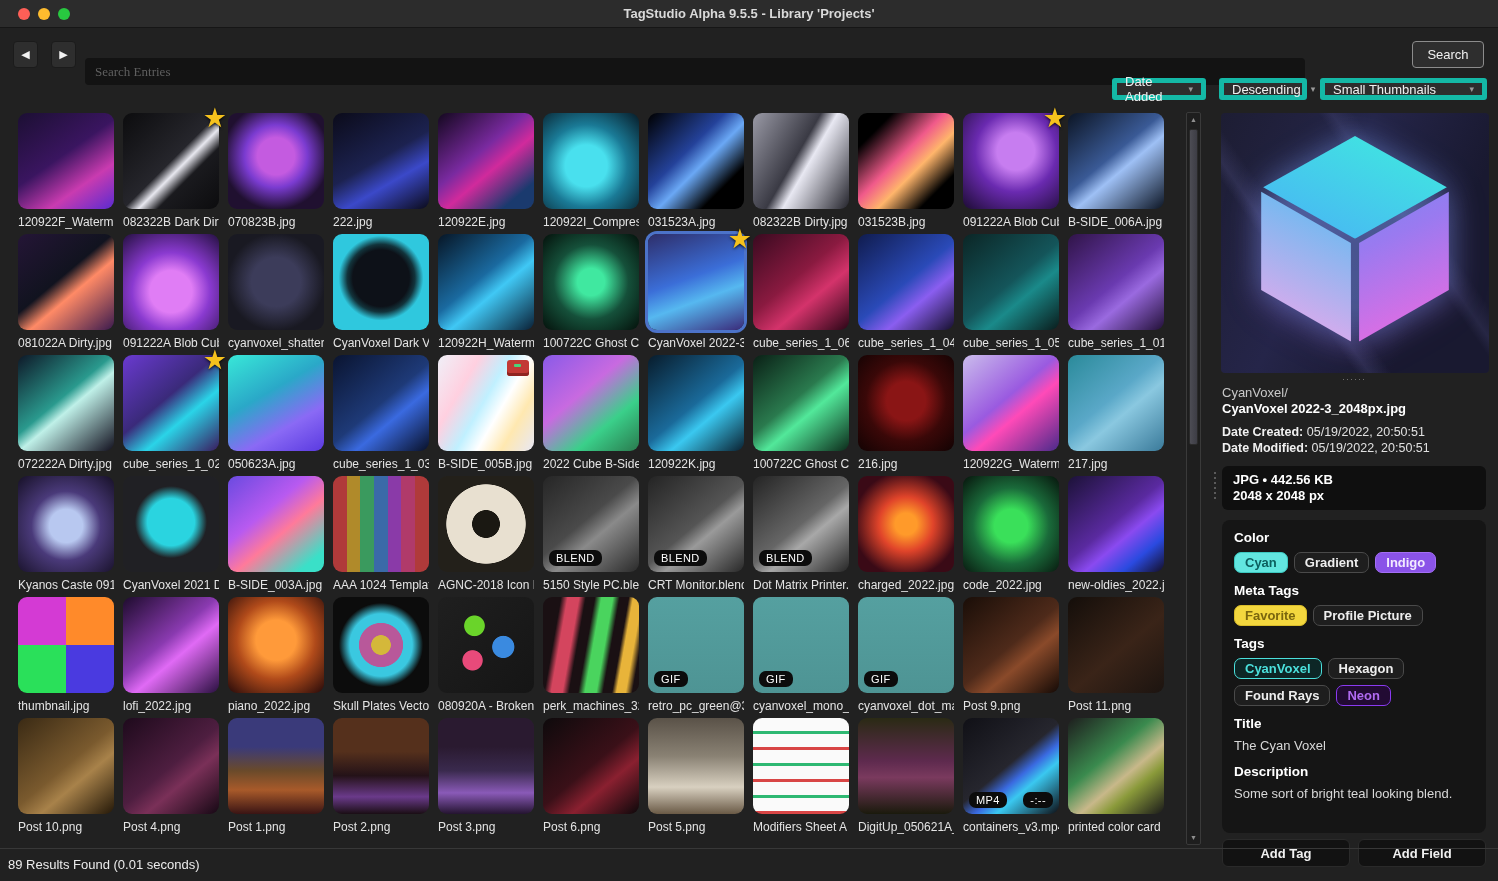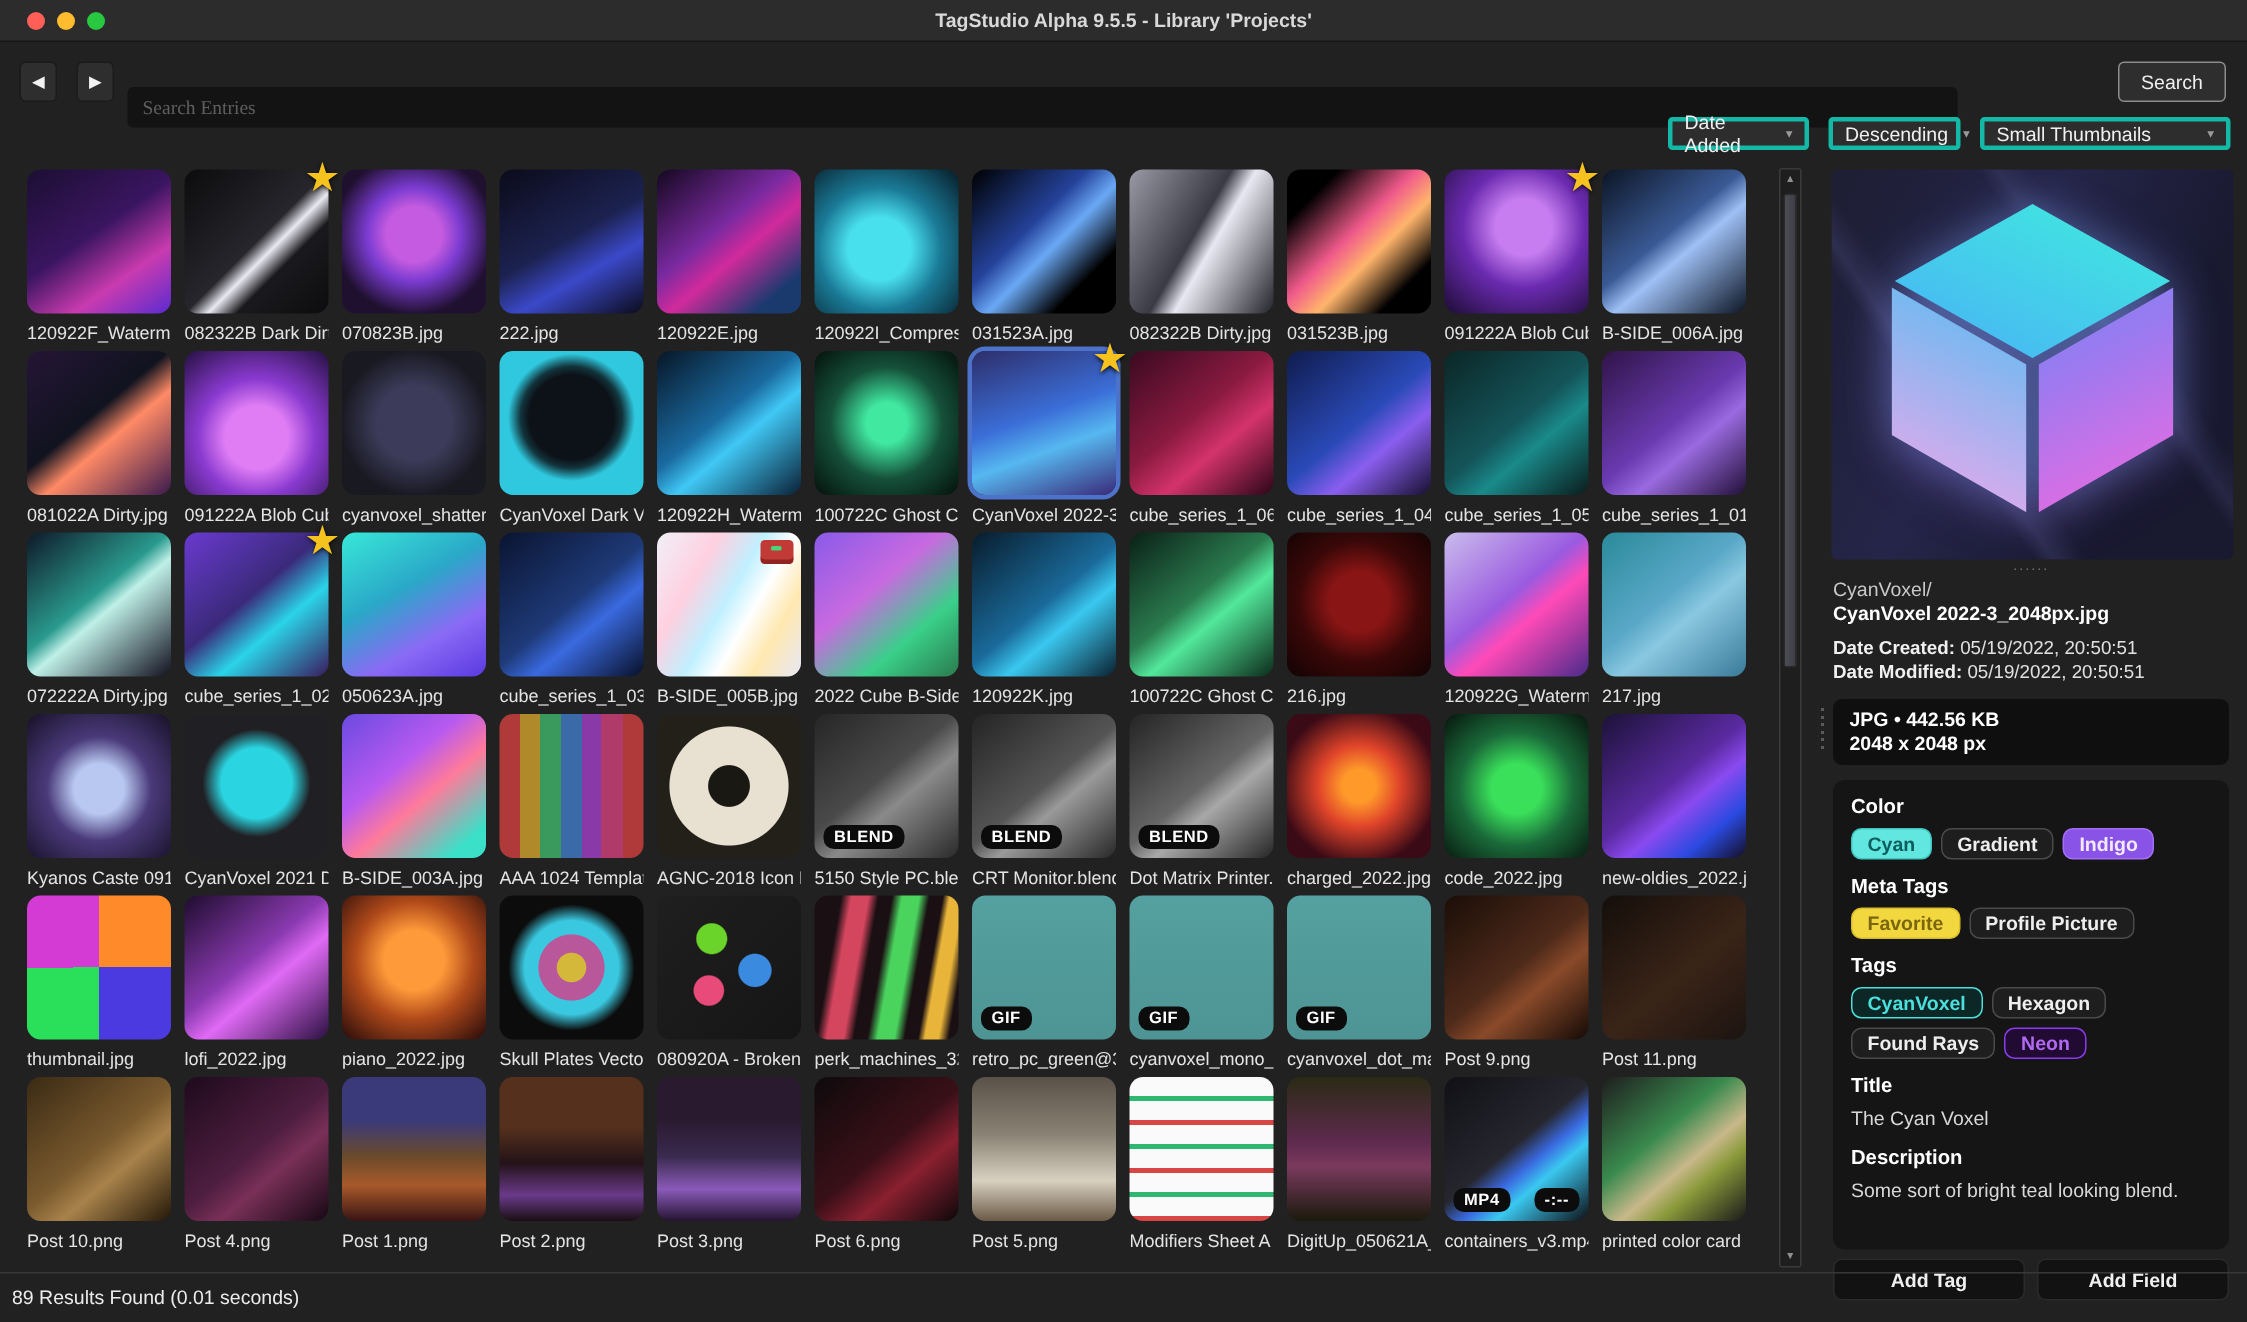--- a/index.html
+++ b/index.html
@@ -25,40 +25,40 @@
     background:#131313; border:none; border-radius:4px; color:#dddddd; padding:0 10px;
     font-size:13px; font-family:Liberation Serif, serif; outline:none; }
   .searchfield::placeholder { color:#5f5f5f; }
   .searchbtn { position:absolute; left:1412px; top:41px; width:72px; height:27px;
     background:#2e2e2e; border:1px solid #8c8c8c; border-radius:4px; color:#f0f0f0;
     font-size:13px; display:flex; align-items:center; justify-content:center; }
 
   
   .sortbar { position:absolute; top:78px; right:11px; display:flex; gap:13px; }
   .dd { display:flex; align-items:center; padding:0 8px; background:#2d2d2d;
-    border:3px solid #14b8a6; border-radius:3px; color:#f0f0f0; font-size:13px; height:22px; }
+    border:5px solid #14b8a6; border-radius:3px; color:#f0f0f0; font-size:13px; height:22px; }
   .dd .arr { color:#9a9a9a; font-size:9px; margin-left:10px; }
   .dd.w1 { width:94px; justify-content:space-between; }
   .dd.w2 { width:88px; justify-content:space-between; }
   .dd.w3 { width:167px; justify-content:space-between; }
 
   
   .grid { position:absolute; left:18px; top:113px; width:1156px;
     display:grid; grid-template-columns:repeat(11,96px); column-gap:9px; grid-auto-rows:121px; }
   .cell { width:96px; }
   .thumb { width:96px; height:96px; border-radius:9px; position:relative; background:#333; }
   .thumb.sel { box-shadow:0 0 0 3px #4c73c9; }
   .star { position:absolute; top:-11px; right:-8px; font-size:27px; color:#f6c21d;
     text-shadow:0 1px 3px rgba(0,0,0,.85); }
   .abadge { position:absolute; top:5px; right:5px; width:22px; height:16px; background:#c23a35;
     border-radius:3px; box-shadow:inset 0 -3px 0 #8f2420; }
   .abadge::after { content:''; position:absolute; left:50%; top:4px; width:7px; height:3px;
     margin-left:-4px; background:#4ad47a; border-radius:1px; }
   .fbadge,.dbadge { position:absolute; bottom:6px; background:#0c0c0c; color:#ffffff;
-    font-weight:bold; font-size:11px; padding:2px 7px; border-radius:7px; letter-spacing:.4px; }
+    font-weight:normal; font-size:11px; padding:2px 7px; border-radius:7px; letter-spacing:.4px; }
   .fbadge { left:6px; } .dbadge { right:6px; }
   .clabel { width:96px; margin-top:6px; font-size:12px; color:#e4e4e4;
     white-space:nowrap; overflow:hidden; }
 
   
   .sb { position:absolute; left:1186px; top:112px; width:15px; height:733px;
     background:#1e1e1e; border:1px solid #3a3a3a; border-radius:2px; }
   .sb .up,.sb .dn { position:absolute; left:0; right:0; height:13px; color:#8f8f8f;
     font-size:7px; text-align:center; line-height:13px; }
   .sb .dn { bottom:0; }

